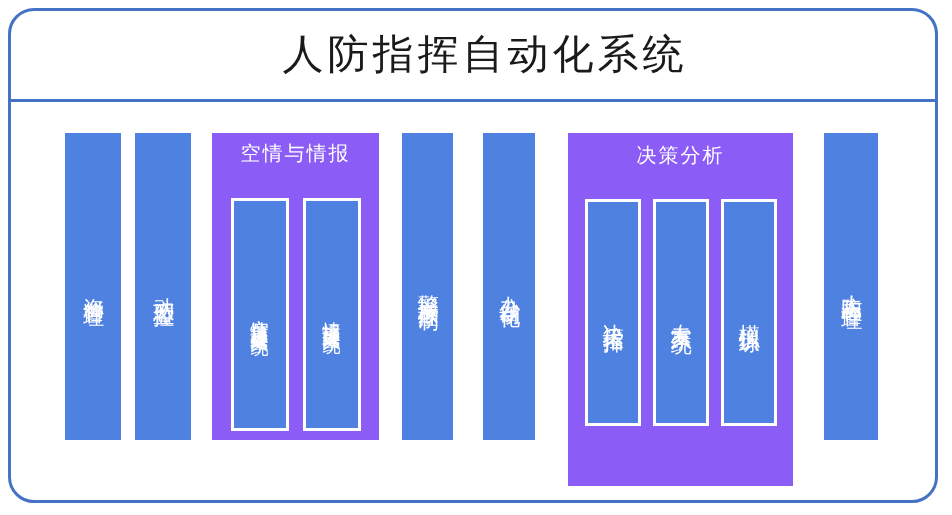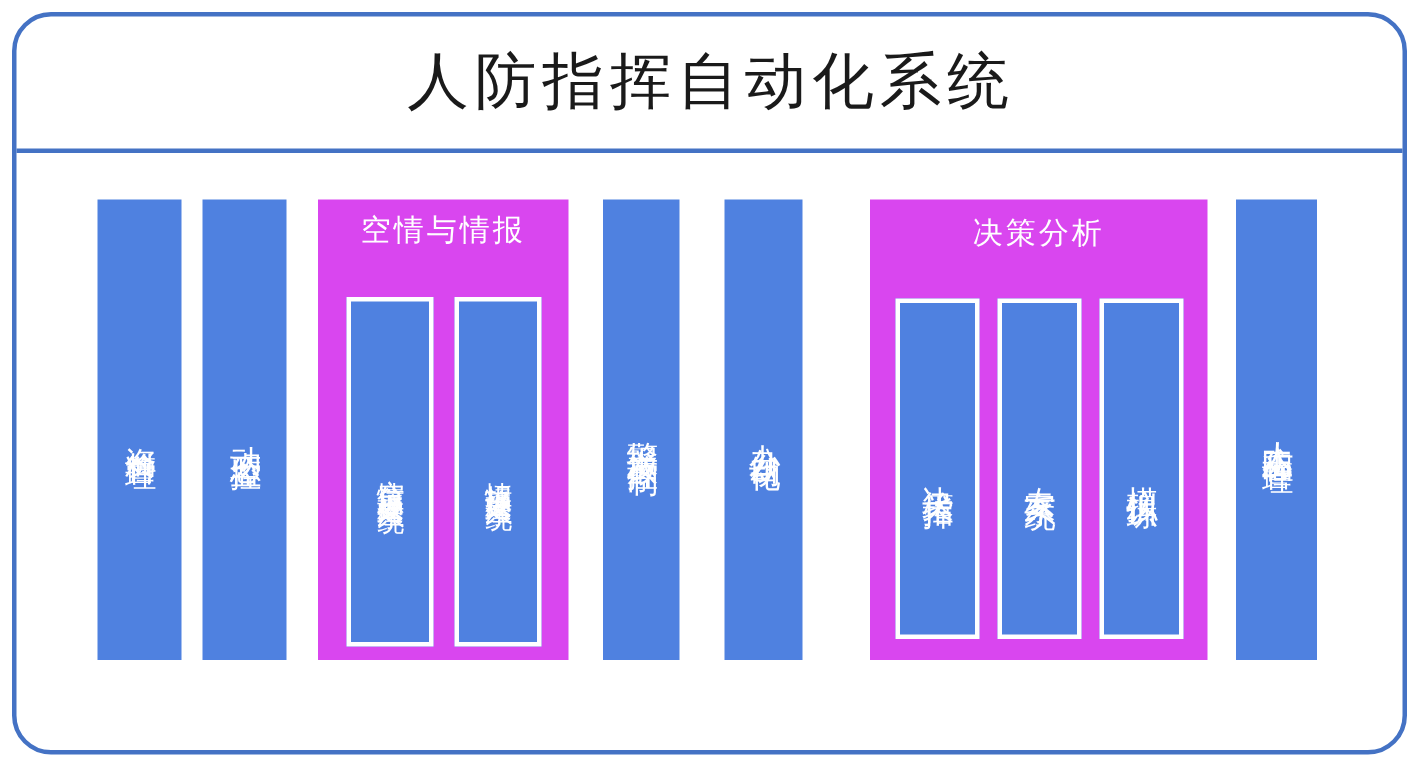--- a/index.html
+++ b/index.html
@@ -29,21 +29,21 @@
     height: 495px;
     box-sizing: border-box;
     border: 3px solid #4472C4;
     border-radius: 26px;
     background: #ffffff;
   }
 
   
   .title-band {
     position: absolute;
-    left: 9px;
+    left: 20px;
     top: 8px;
     width: 930px;
     height: 92px;
     box-sizing: border-box;
     display: flex;
     align-items: center;
     justify-content: center;
   }
   .title-text {
     font-family: "DejaVu Serif", "Liberation Serif", serif;
@@ -94,21 +94,21 @@
     white-space: nowrap;
   }
   .v-text.small {
     font-size: 18px;
     letter-spacing: 2px;
   }
 
   
   .group {
     position: absolute;
-    background: #d946ef;
+    background: #8b5cf6;
     box-sizing: border-box;
   }
   .group-header {
     position: absolute;
     left: 0;
     right: 0;
     top: 8px;
     color: #ffffff;
     font-family: "DejaVu Serif", "Liberation Serif", serif;
     font-size: 20px;
@@ -172,21 +172,21 @@
     </div>
 
     <div class="module" style="left:402px; top:133px; width:51px; height:307px;">
       <span class="v-text">警报发放控制</span>
     </div>
 
     <div class="module" style="left:483px; top:133px; width:52px; height:307px;">
       <span class="v-text">办公自动化</span>
     </div>
 
-    <div class="group" style="left:568px; top:133px; width:225px; height:307px;margin-left:12px;">
+    <div class="group" style="left:568px; top:133px; width:225px; height:353px;">
       <div class="group-header one-line">
         <div>决策分析</div>
       </div>
       <div class="subrow" style="top:66px; height:227px; gap:12px;">
         <div class="subbox" style="width:56px; height:227px;">
           <span class="v-text">决策指挥</span>
         </div>
         <div class="subbox" style="width:56px; height:227px;">
           <span class="v-text">专家系统</span>
         </div>

